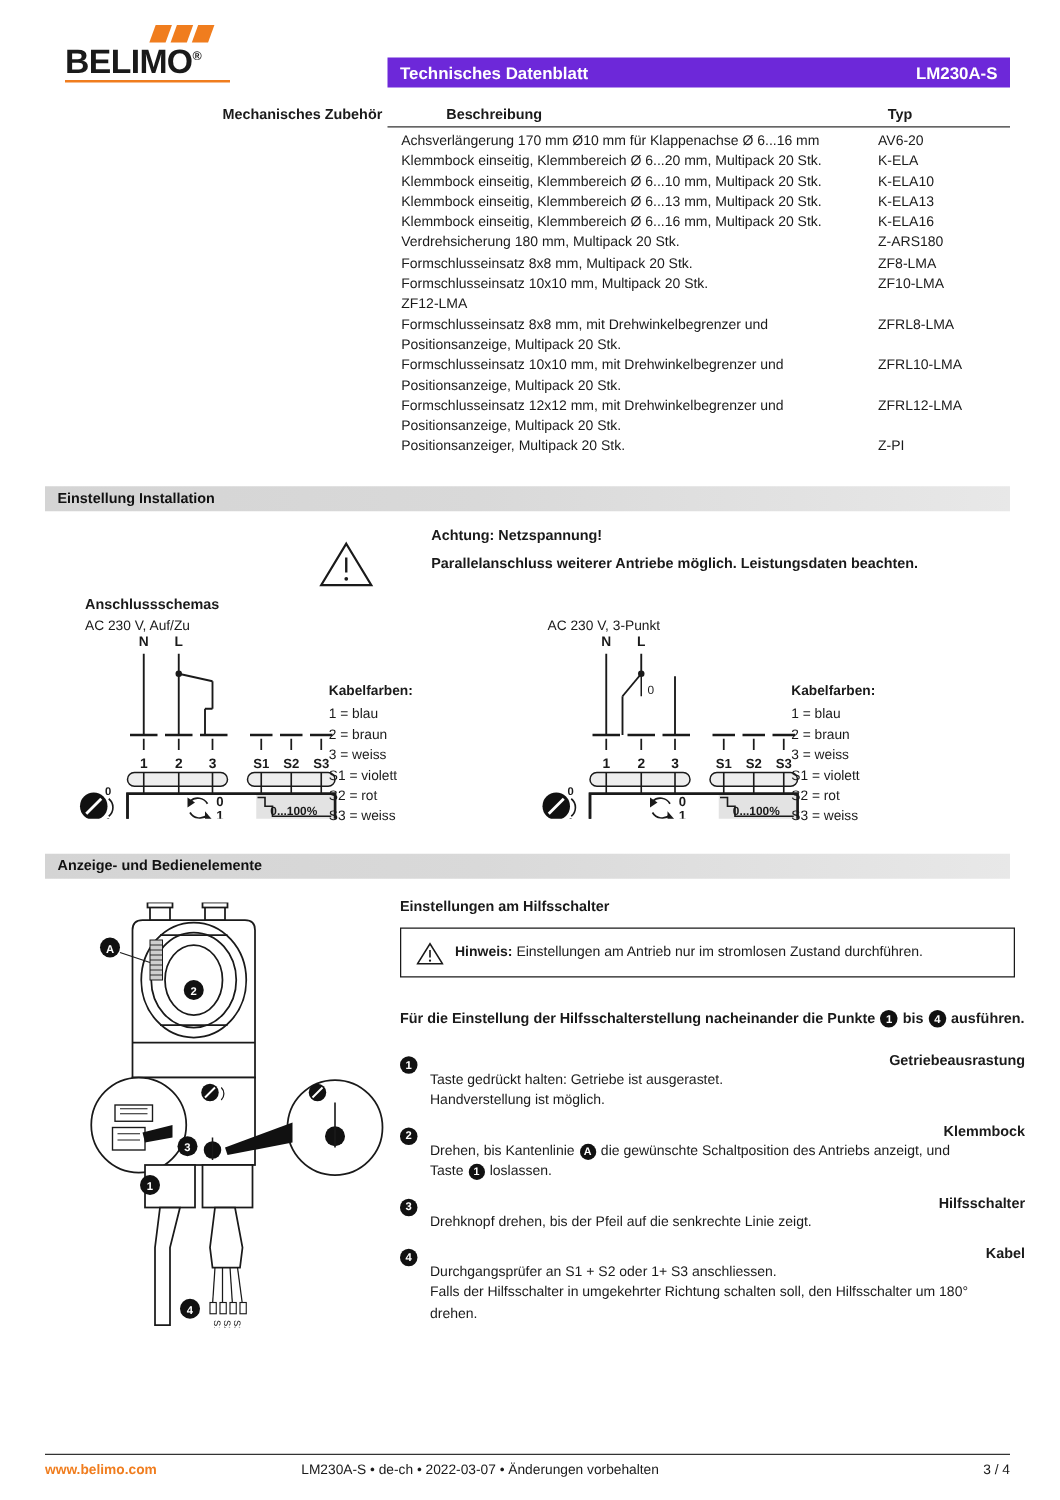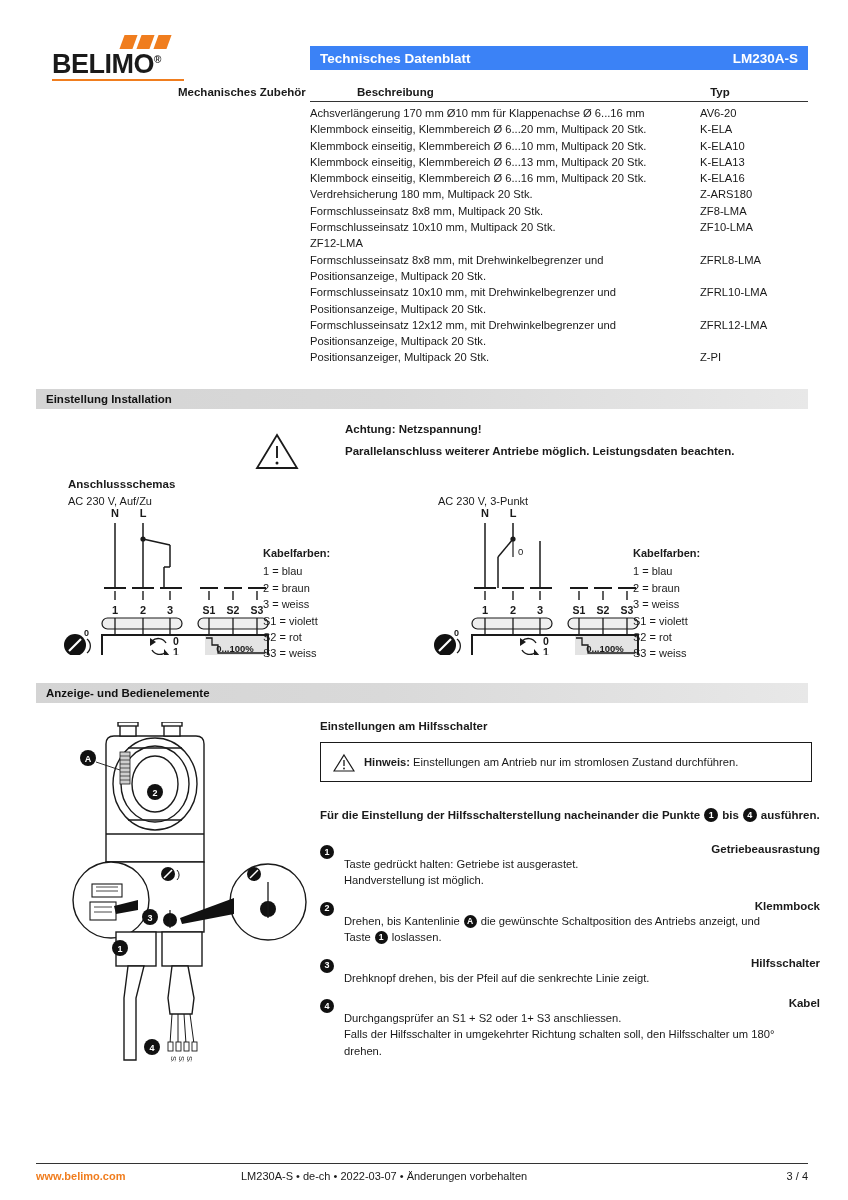--- a/index.html
+++ b/index.html
@@ -8,45 +8,45 @@
     background:#ffffff;
     font-family:"Liberation Sans", sans-serif;
     color:#1a1a1a;
     position:relative;
     overflow:hidden;
   }
   .page{position:relative;width:848px;height:1200px;}
 
   
   .header{position:absolute;left:0;top:0;width:848px;height:92px;}
-  .logo{position:absolute;left:52px;top:35px;width:132px;height:48px;}
+  .logo{position:absolute;left:52px;top:20px;width:132px;height:48px;}
   .logo-slashes{position:absolute;right:6px;top:0;width:56px;height:14px;}
   .slash{position:absolute;top:0;width:13px;height:14px;background:#F07D1E;
          transform:skewX(-20deg);}
   .logo-word{position:absolute;left:0;top:14px;font-size:27px;font-weight:bold;
              letter-spacing:-0.5px;color:#1a1a1a;font-family:"Liberation Sans",sans-serif;}
   .logo-reg{font-size:10px;vertical-align:super;}
   .logo-rule{position:absolute;left:0;bottom:2px;width:132px;height:2px;background:#F07D1E;}
 
   .titlebar{position:absolute;left:310px;top:46px;width:498px;height:24px;
-            background:#3b82f6;display:flex;align-items:center;
+            background:#6d28d9;display:flex;align-items:center;
             justify-content:space-between;padding:0 10px;box-sizing:border-box;}
   .titlebar .t-left{color:#fff;font-size:13.5px;font-weight:bold;}
   .titlebar .t-right{color:#fff;font-size:13.5px;font-weight:bold;}
 
   
   .acc{position:absolute;left:0;top:86px;width:848px;}
   .acc-label{position:absolute;left:178px;top:0;width:128px;text-align:left;
              font-size:11.5px;font-weight:bold;}
   .acc-table{position:absolute;left:310px;top:0;width:498px;}
   .acc-head{display:flex;font-size:11.5px;font-weight:bold;padding-bottom:3px;
             border-bottom:1.4px solid #333;}
   .acc-head .c1{width:390px;padding-left:47px;}
   .acc-head .c2{width:108px;}
-  .acc-rows{padding-top:3px;}
+  .acc-rows{padding-top:3px;margin-left:11px;}
   .acc-row{display:flex;font-size:11.2px;line-height:16.3px;}
   .acc-row .c1{width:390px;padding-right:6px;box-sizing:border-box;}
   .acc-row .c2{width:108px;}
 
   
   .band{position:absolute;left:36px;width:772px;height:20px;
         background:linear-gradient(to right,#d4d4d4 0%, #d9d9d9 45%, #e8e8e8 100%);
         display:flex;align-items:center;}
   .band span{font-size:11.5px;font-weight:bold;padding-left:10px;color:#111;}
 

